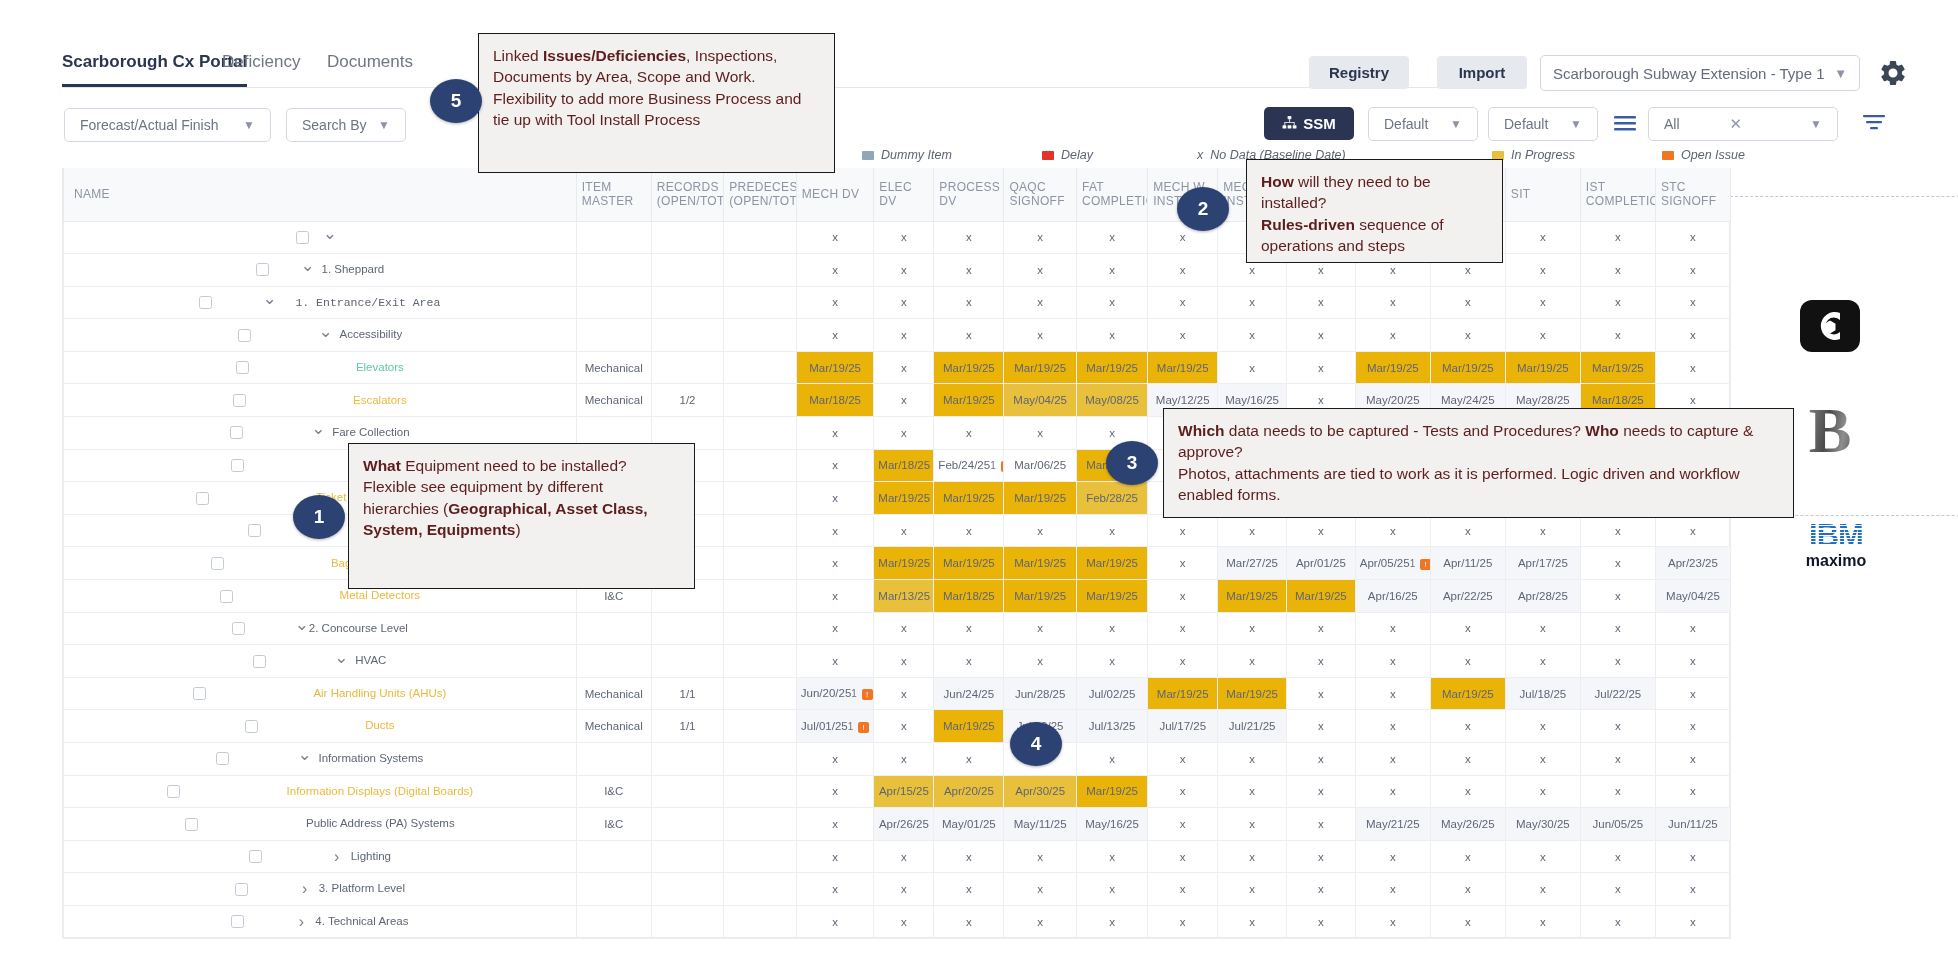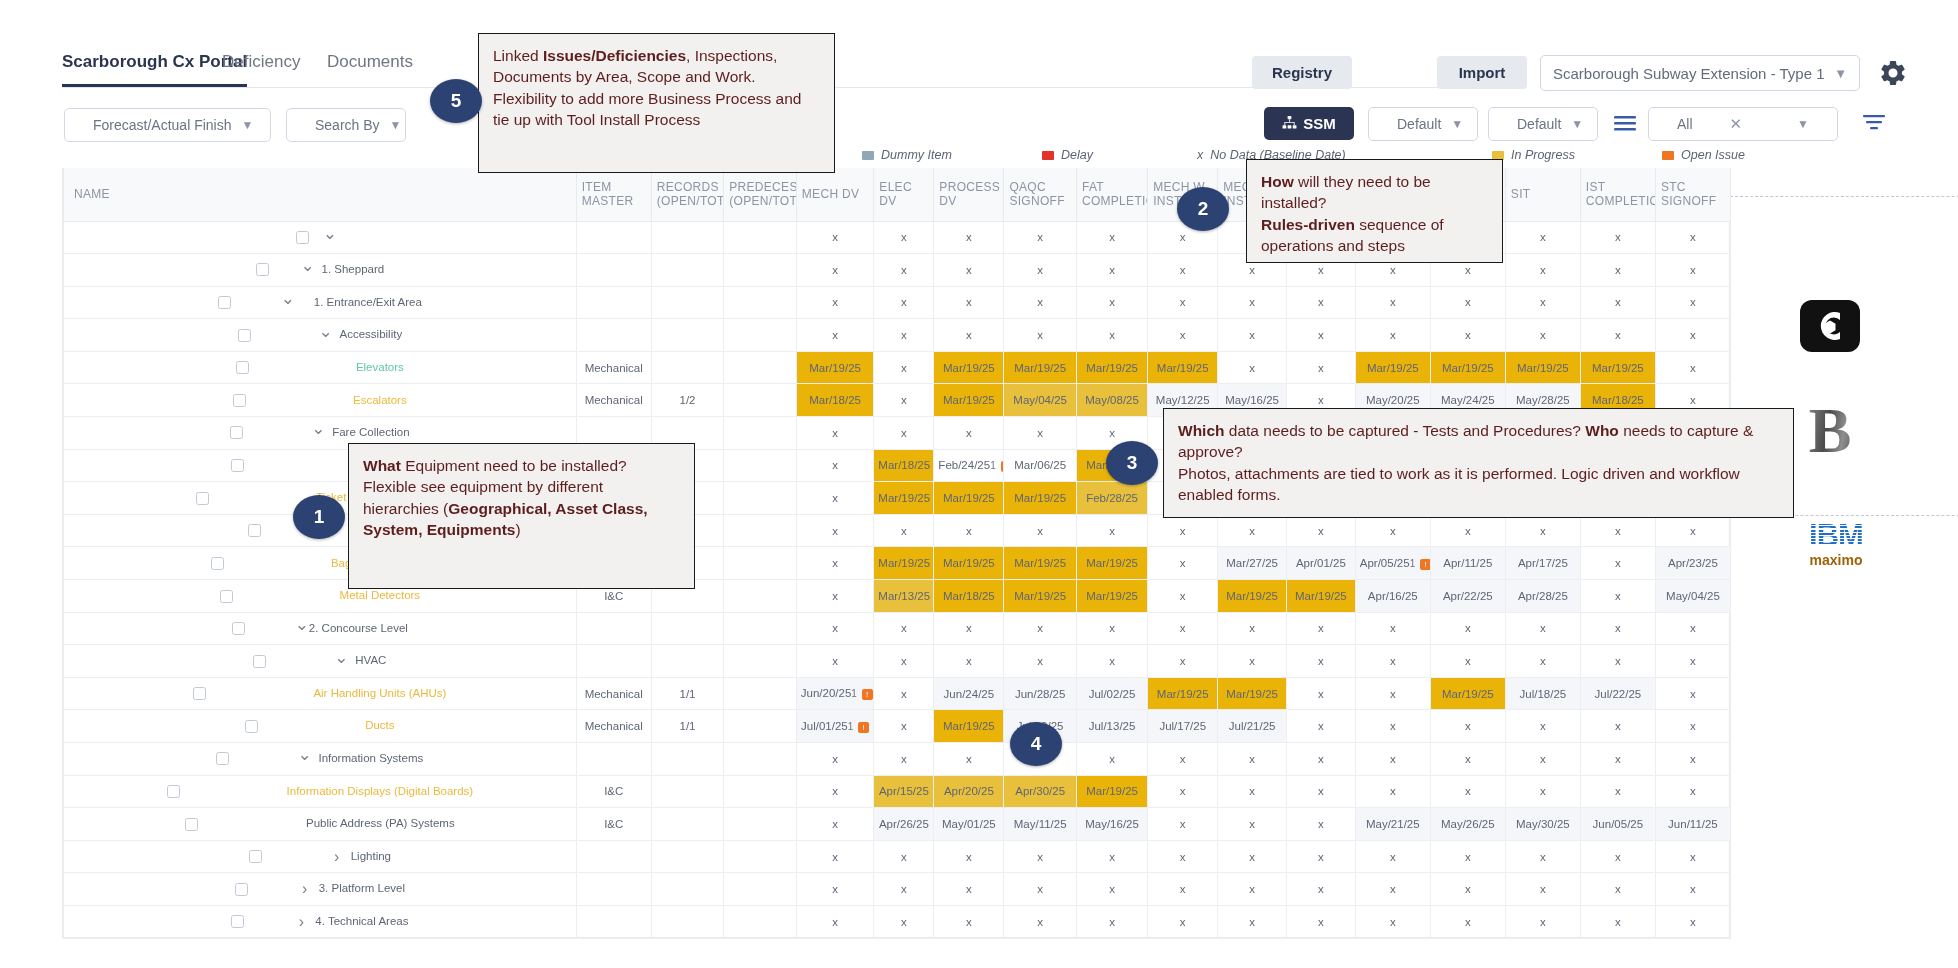--- a/index.html
+++ b/index.html
@@ -18,33 +18,33 @@
 
   .tabbar { position:absolute; left:62px; top:52px; width:1460px; height:36px;
             border-bottom:1px solid #e3e6ec; }
   .tab { position:absolute; top:0; font-size:17px; color:#6f7684; padding-bottom:12px; cursor:pointer; white-space:nowrap;}
   .tab.active { color:#2c3550; font-weight:600; border-bottom:3px solid #2b3553; }
   .tab-0 { left:0; }
 
   .btn-grey { position:absolute; height:33px; background:#e6e9ed; border:none; border-radius:4px;
               font-size:15px; font-weight:600; color:#2c3550; cursor:pointer;
               font-family:"Liberation Sans", sans-serif; }
-  #btn-registry { left:1252px; top:56px; width:100px; }
+  #btn-registry { left:1309px; top:56px; width:100px; }
   #btn-import   { left:1437px; top:56px; width:90px; }
 
   .proj-select { position:absolute; left:1540px; top:55px; width:320px; height:36px;
                  border:1px solid #cfd6e4; border-radius:5px; background:#fff;
                  display:flex; align-items:center; padding:0 12px; font-size:15px; color:#636b7c; cursor:pointer;}
   .proj-select .cv { margin-left:auto; color:#8c94a5; font-size:13px;}
 
   .gear { position:absolute; left:1878px; top:58px; width:30px; height:30px; cursor:pointer; }
 
   
   .sel { position:absolute; height:34px; border:1px solid #d3d9e4; border-radius:5px;
-         background:#fff; display:flex; align-items:center; padding:0 28px;
+         background:#fff; display:flex; align-items:center; padding:0 15px;
          font-size:14px; color:#6c7policies; color:#6c7484; cursor:pointer; white-space:nowrap;}
   .sel .cv { margin-left:auto; padding-left:10px; color:#8c94a5; font-size:12px; }
   #sel-forecast { left:64px; top:108px; width:207px; }
   #sel-searchby { left:286px; top:108px; width:120px; }
 
   .ssm-btn { position:absolute; left:1264px; top:107px; width:90px; height:33px; background:#2b3553;
              border-radius:5px; color:#fff; font-size:15px; font-weight:600;
              display:flex; align-items:center; justify-content:center; gap:6px; cursor:pointer;}
   #sel-default1 { left:1368px; top:107px; width:110px; }
   #sel-default2 { left:1488px; top:107px; width:110px; }
@@ -102,21 +102,21 @@
   #logo-b { left:1800px; top:400px; width:60px; height:62px;
             display:flex; align-items:center; justify-content:center;
             font-size:64px; font-weight:700; font-family:"Liberation Serif", serif;
             background:linear-gradient(100deg,#9a9a9a 0%,#4b4b4b 45%,#8e8e8e 70%,#3f3f3f 100%);
             -webkit-background-clip:text; background-clip:text; color:transparent; line-height:1;}
   #logo-ibm { left:1790px; top:520px; width:92px; text-align:center; }
   .ibm-word { font-family:"Liberation Sans", sans-serif; font-weight:700; font-size:31px;
               letter-spacing:-1px; line-height:1;
               background:repeating-linear-gradient(180deg,#1f70c1 0 2px,#ffffff 2px 3.2px);
               -webkit-background-clip:text; background-clip:text; color:transparent;}
-  .ibm-sub { font-size:14px; font-weight:700; color:#a16207; margin-top:1px; }
+  .ibm-sub { font-size:16px; font-weight:700; color:#0f172a; margin-top:1px; }
 
   
   .callout { position:absolute; background:#f2f1f0; border:1.6px solid #1a1a1a;
              color:#5e1d1d; font-size:15.5px; line-height:1.38; padding:11px 14px; }
   .callout b { color:#5e1d1d; }
   .badge { position:absolute; border-radius:50%; background:#2c4272; color:#fff;
            display:flex; align-items:center; justify-content:center;
            font-size:19px; font-weight:700; box-shadow:0 1px 3px rgba(0,0,0,.3); }
 
   #co5 { left:478px; top:33px; width:357px; height:140px; }
@@ -308,21 +308,21 @@
             <td class="xcell">x</td>
             <td class="xcell">x</td>
             <td class="xcell">x</td>
             <td class="xcell">x</td>
             <td class="xcell">x</td>
             <td class="xcell">x</td>
             <td class="xcell">x</td>
             <td class="xcell">x</td>
           </tr>
           <tr>
-            <td class="namecell"><span class="cbx"></span><span style="display: inline-block; width: 50px;"></span><span class="twisty" style="font-size: 17px; position: relative; top: -4px;">⌄</span><span class="lvl-dark" style="margin-left: 19px;">1. Entrance/Exit Area</span></td>
+            <td class="namecell"><span class="cbx"></span><span style="display: inline-block; width: 50px;"></span><span class="twisty" style="font-size: 17px; position: relative; top: -4px;">⌄</span><span class="lvl-dark" style="margin-left: 19px; font-family: Liberation Mono, monospace;">1. Entrance/Exit Area</span></td>
             <td></td>
             <td></td>
             <td></td>
             <td class="xcell">x</td>
             <td class="xcell">x</td>
             <td class="xcell">x</td>
             <td class="xcell">x</td>
             <td class="xcell">x</td>
             <td class="xcell">x</td>
             <td class="xcell">x</td>

